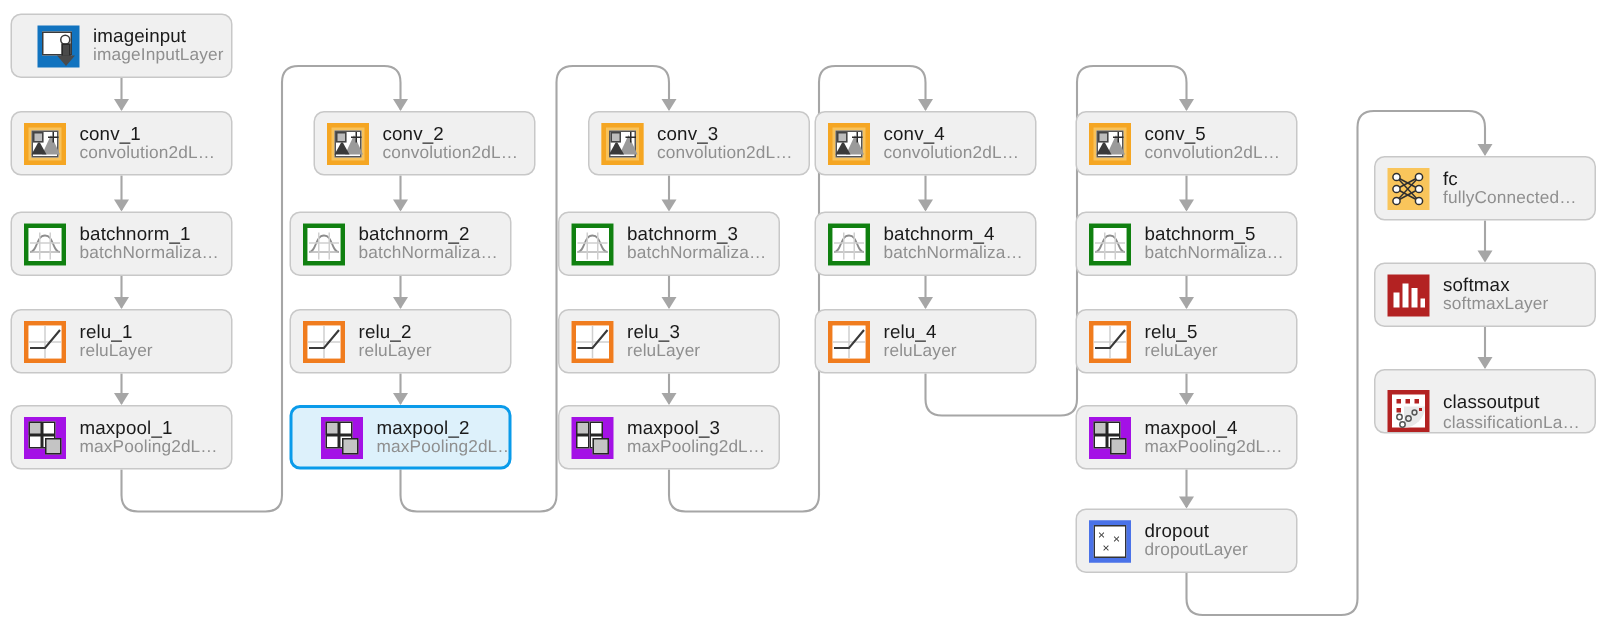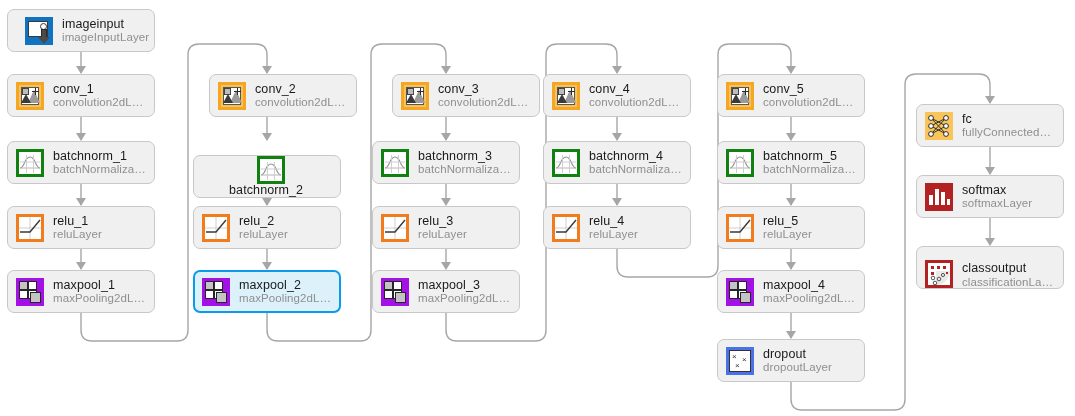--- a/index.html
+++ b/index.html
@@ -23,21 +23,21 @@
     background:#f0f0f0;
     border:1px solid #c8c8c8;
     border-radius:7px;
     display:flex;align-items:center;
     padding-left:8px;
     z-index:2;
   }
   .node.selected{
     background:#ddf1fb;
     border:2px solid #0a9bea;
-    padding-left:7px;
+    padding-left:19px;
   }
   .ico{
     width:28px;height:28px;
     flex:0 0 28px;
     position:relative;
     box-sizing:border-box;
     overflow:hidden;
   }
   .labels{
     margin-left:9px;
@@ -273,21 +273,21 @@
         <div class="mtnA"></div>
         <div class="kernel"></div>
         <div class="plus-h"></div>
         <div class="plus-v"></div>
       </div>
       <div class="labels">
         <span class="ttl">conv_2</span>
         <span class="sub">convolution2dL…</span>
       </div>
     </div>
-    <div class="node" style="left: 193px; top: 155px; flex-direction: column;">
+    <div class="node" style="left: 193px; top: 141px;">
       <div class="ico ic-bn">
         <svg width="22" height="22" viewBox="0 0 22 22" style="position:absolute;left:0;top:0">
           <rect x="0" y="0" width="22" height="22" fill="#fff"></rect>
           <path d="M1 16 C6 16 5 5 11 5 C17 5 16 16 21 16" fill="none" stroke="#8d8d8d" stroke-width="1.2"></path>
           <line x1="1" y1="16" x2="21" y2="16" stroke="#b5b5b5" stroke-width="1"></line>
           <line x1="7.5" y1="3" x2="7.5" y2="21" stroke="#cfcfcf" stroke-width="1"></line>
           <line x1="14.5" y1="3" x2="14.5" y2="21" stroke="#cfcfcf" stroke-width="1"></line>
           <line x1="1" y1="10" x2="21" y2="10" stroke="#cfcfcf" stroke-width="1"></line>
         </svg>
       </div>

